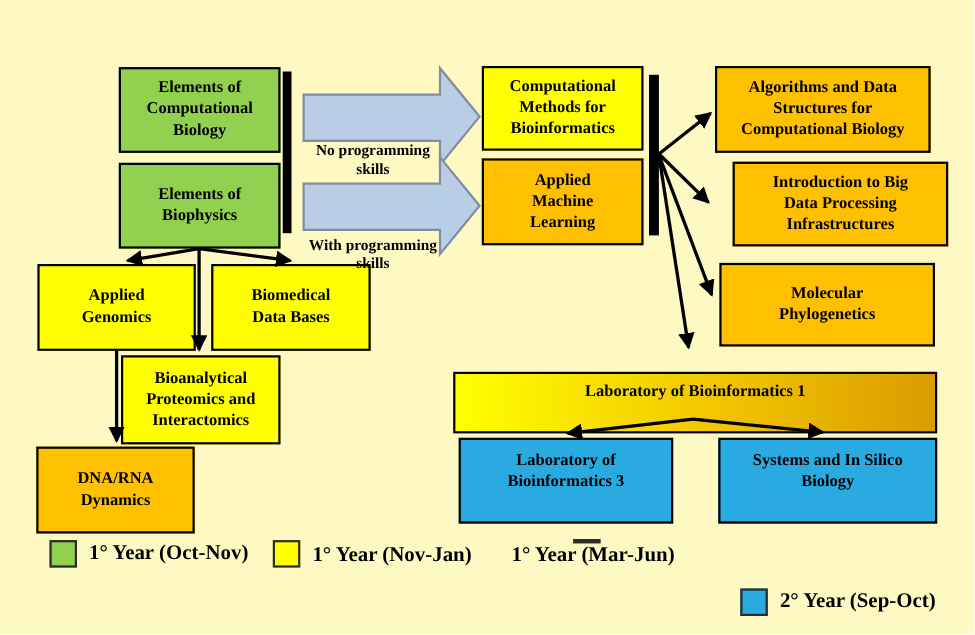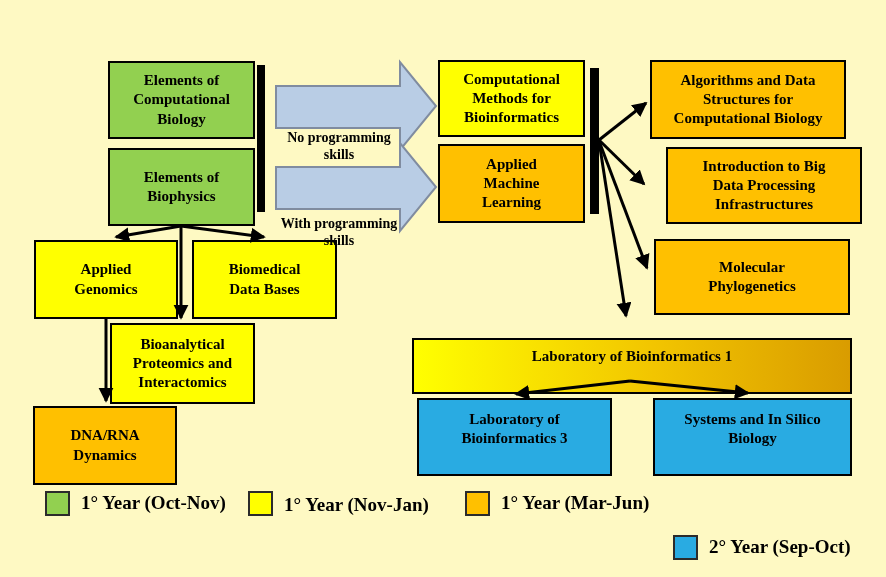--- a/index.html
+++ b/index.html
@@ -125,21 +125,21 @@
 skills</div>
 
   <div class="legend-item" style="left:45px;">
     <span class="legend-swatch green"></span>
     <span class="legend-label">1° Year (Oct-Nov)</span>
   </div>
   <div class="legend-item" style="left:248px;align-items:flex-end;">
     <span class="legend-swatch yellow"></span>
     <span class="legend-label">1° Year (Nov-Jan)</span>
   </div>
-  <div class="legend-item" style="left:465px;">
+  <div class="legend-item" style="left:465px;flex-direction:column;">
     <span class="legend-swatch orange"></span>
     <span class="legend-label">1° Year (Mar-Jun)</span>
   </div>
   <div class="legend-item" style="left:673px;margin-top:44px;">
     <span class="legend-swatch blue"></span>
     <span class="legend-label">2° Year (Sep-Oct)</span>
   </div>
 
 </div>
 

